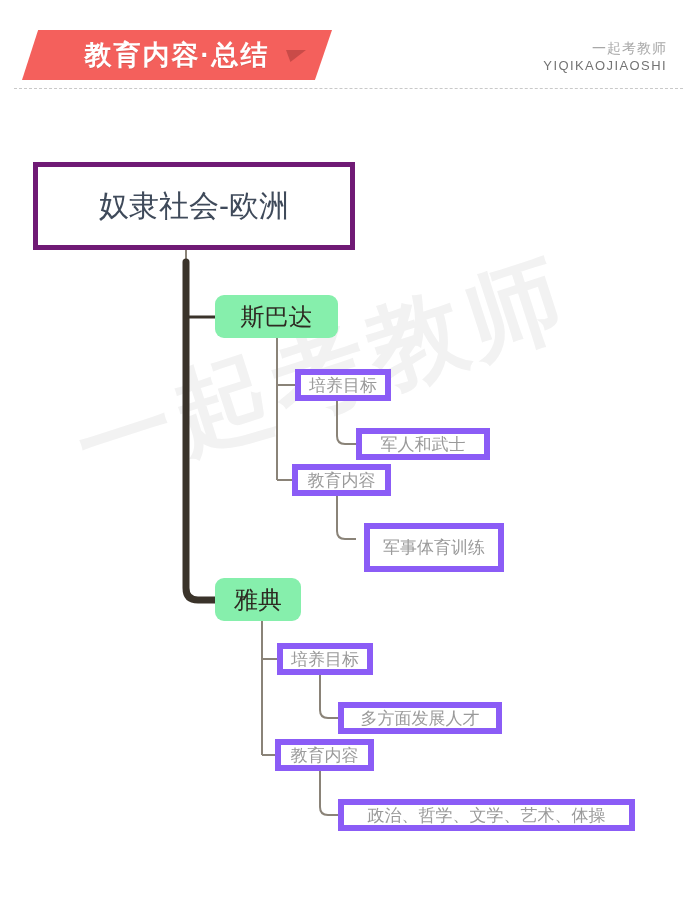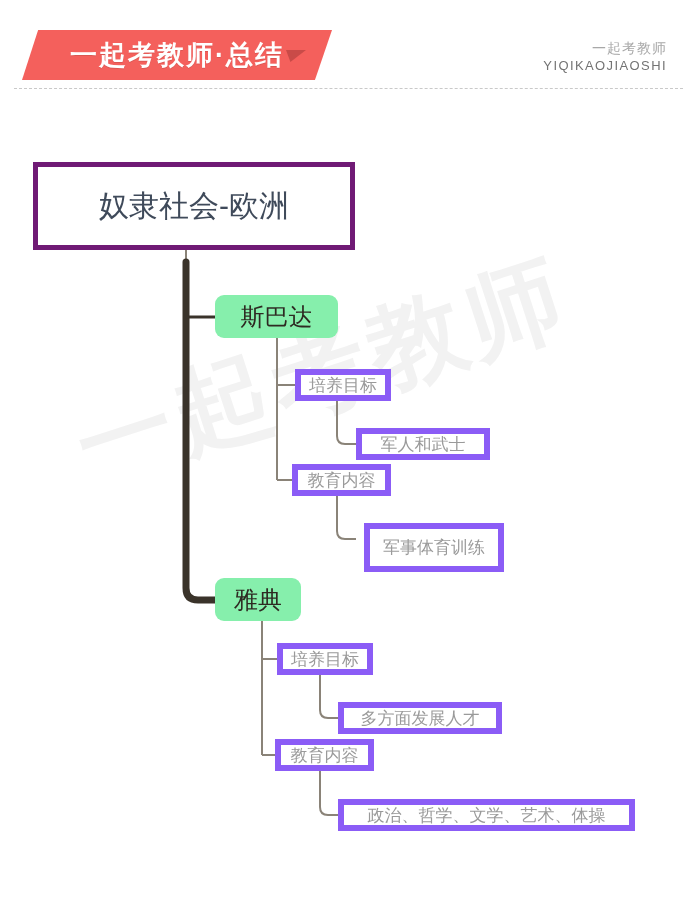--- a/index.html
+++ b/index.html
@@ -154,21 +154,21 @@
     padding: 0 8px;
   }
 </style>
 </head>
 <body>
 
 <div id="header">
 
   <div id="banner-wrap">
     <div id="banner-shape"></div>
-    <div id="banner-text">一起考教师·总结</div>
+    <div id="banner-text">教育内容·总结</div>
   </div>
   <div id="banner-fold"></div>
 
   <div id="brand">
     <div id="brand-cn">一起考教师</div>
     <div id="brand-en">YIQIKAOJIAOSHI</div>
   </div>
 
   <div id="divider"></div>
 </div>

